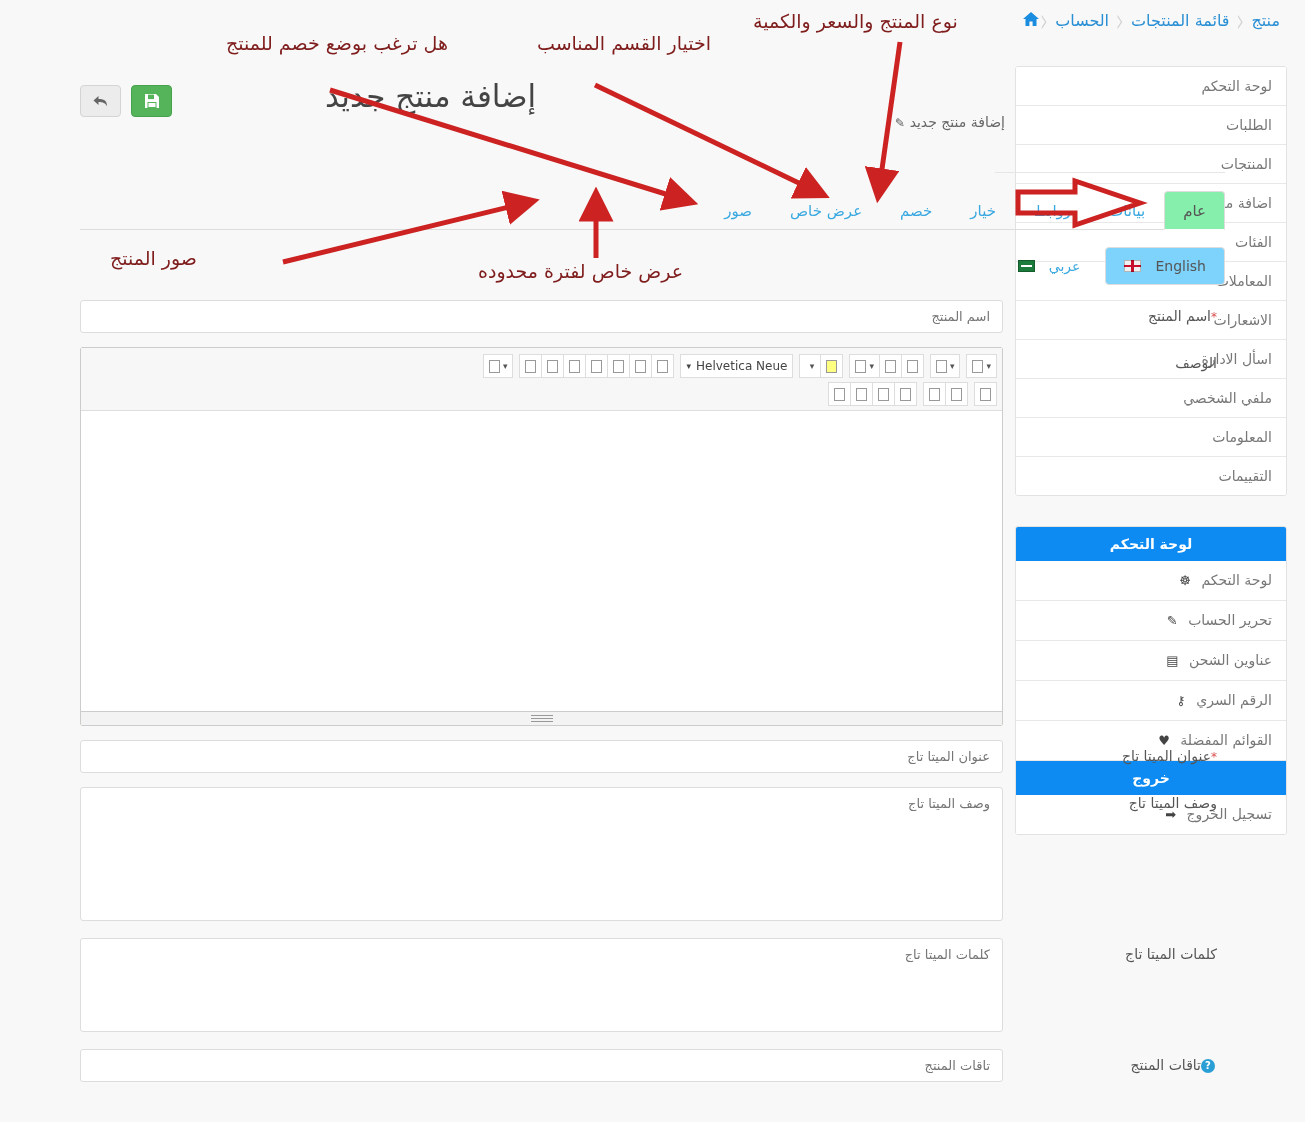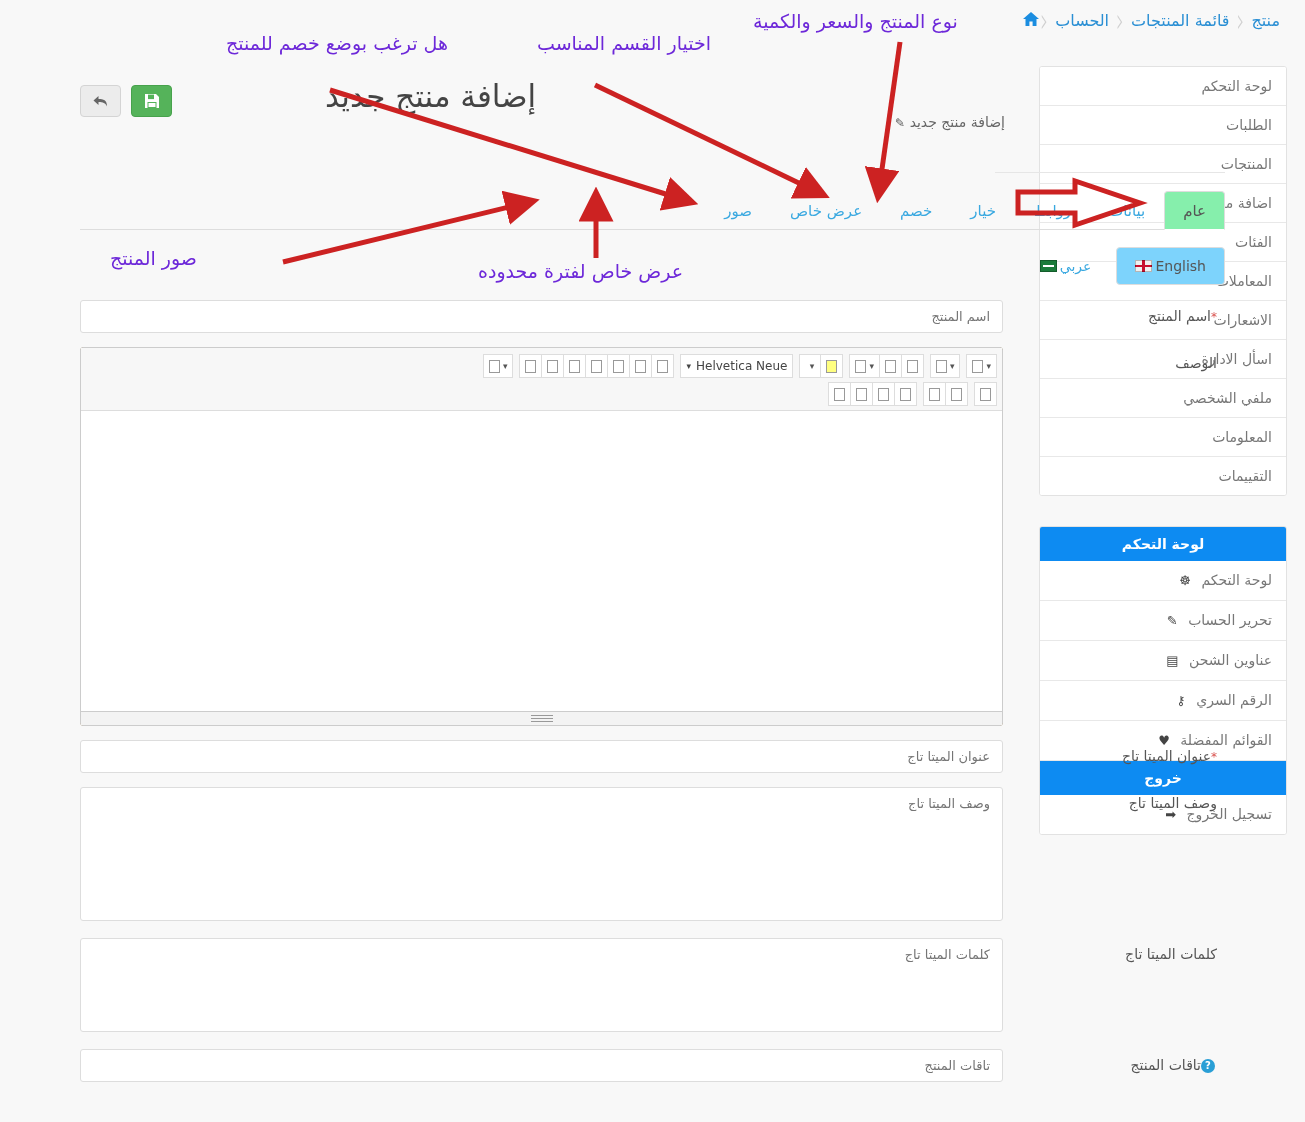--- a/index.html
+++ b/index.html
@@ -17,21 +17,21 @@
   .breadcrumb{
     position:absolute;top:8px;right:18px;
     display:flex;align-items:center;gap:0px;
     font-size:16px;color:#2a8fd4;direction:rtl;
   }
   .bc-home{color:#1b8de0;font-size:17px;line-height:1;margin-left:2px;}
   .bc-item{color:#2a8fd4;padding:0 7px;white-space:nowrap;}
   .bc-sep{color:#d0d0d0;font-size:20px;font-weight:300;transform:scaleY(1.7);display:inline-block;}
 
   
-  .sidebar{position:absolute;top:66px;right:18px;width:248px;}
+  .sidebar{position:absolute;top:66px;right:18px;width:272px;}
   .panel{background:#fff;border:1px solid #e2e2e2;border-radius:3px;overflow:hidden;}
   .panel + .panel{margin-top:30px;}
   .nav-item{
     display:block;padding:9px 14px;font-size:14px;color:#777;
     border-bottom:1px solid #e8e8e8;text-align:right;background:#fff;
     line-height:20px;
   }
   .nav-item:last-child{border-bottom:none;}
   .panel-head{
     background:#0d8bf2;color:#fff;text-align:center;font-weight:bold;
@@ -67,21 +67,21 @@
     padding:8px 18px;font-size:15px;color:#39a8e0;cursor:pointer;
     border:1px solid transparent;border-bottom:none;line-height:22px;
     position:relative;top:1px;border-radius:4px 4px 0 0;
   }
   .tab.active{color:#555;background:#86efac;border-color:#ddd;border-bottom:1px solid #fff;}
 
   
   .langs{position:absolute;top:247px;right:80px;display:flex;align-items:center;direction:rtl;gap:6px;}
   .lang{
     padding:8px 18px;font-size:14px;border:1px solid transparent;border-radius:4px;
-    color:#39a8e0;display:flex;align-items:center;gap:3px;line-height:20px;
+    color:#39a8e0;display:flex;align-items:center;gap:14px;line-height:20px;
   }
   .lang.active{background:#7dd3fc;border-color:#ddd;color:#555;}
   .flag{display:inline-block;width:17px;height:12px;border:1px solid rgba(0,0,0,.25);box-sizing:border-box;}
   .flag-uk{
     background:
       linear-gradient(to bottom,transparent 40%,#c8102e 40%,#c8102e 60%,transparent 60%),
       linear-gradient(to right,transparent 40%,#c8102e 40%,#c8102e 60%,transparent 60%),
       #f0f0f0;
   }
   .flag-sa{background:#1b7b3a;position:relative;}
@@ -127,21 +127,21 @@
   .ed-body{height:300px;background:#fff;}
   .ed-grip{
     height:13px;background:#f3f3f3;border-top:1px solid #ccc;
     display:flex;align-items:center;justify-content:center;
   }
   .ed-grip i{display:block;width:22px;height:7px;background:
      linear-gradient(to bottom,#999 0 1px,transparent 1px 3px,#999 3px 4px,transparent 4px 6px,#999 6px 7px);}
 
   
   .anno{position:absolute;inset:0;pointer-events:none;}
-  .anno-txt{position:absolute;color:#6d28d9;font-size:19px;white-space:nowrap;direction:rtl;}
+  .anno-txt{position:absolute;color:#7f1d1d;font-size:19px;white-space:nowrap;direction:rtl;}
 </style>
 </head>
 <body>
 
 <div class="page">
 
   <div class="breadcrumb">
     <span class="bc-item">منتج</span>
     <span class="bc-sep">‹</span>
     <span class="bc-item">قائمة المنتجات</span>

